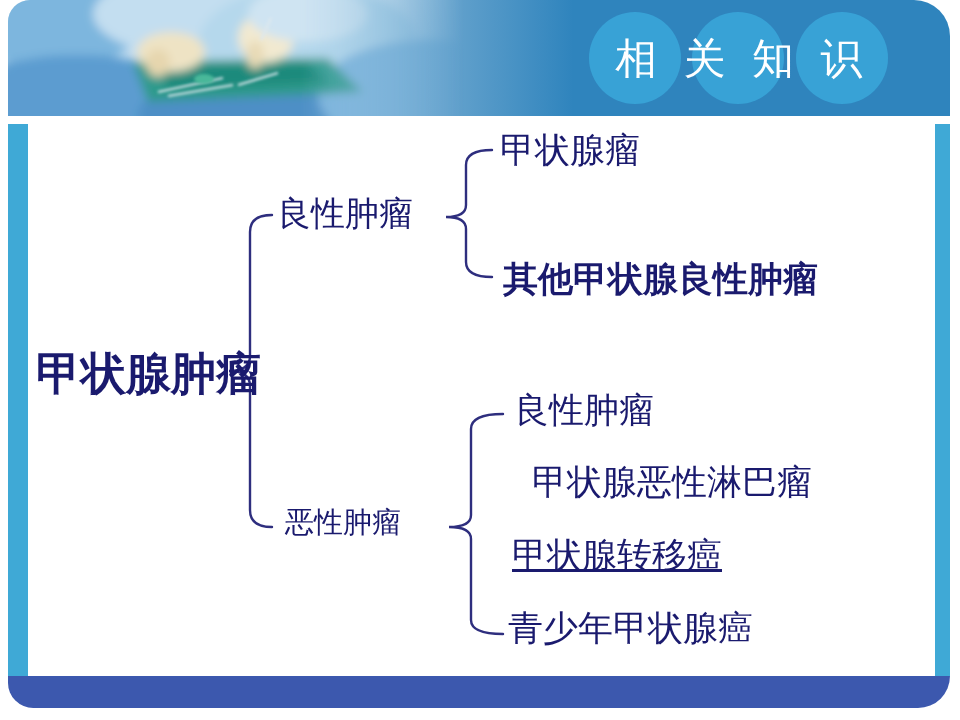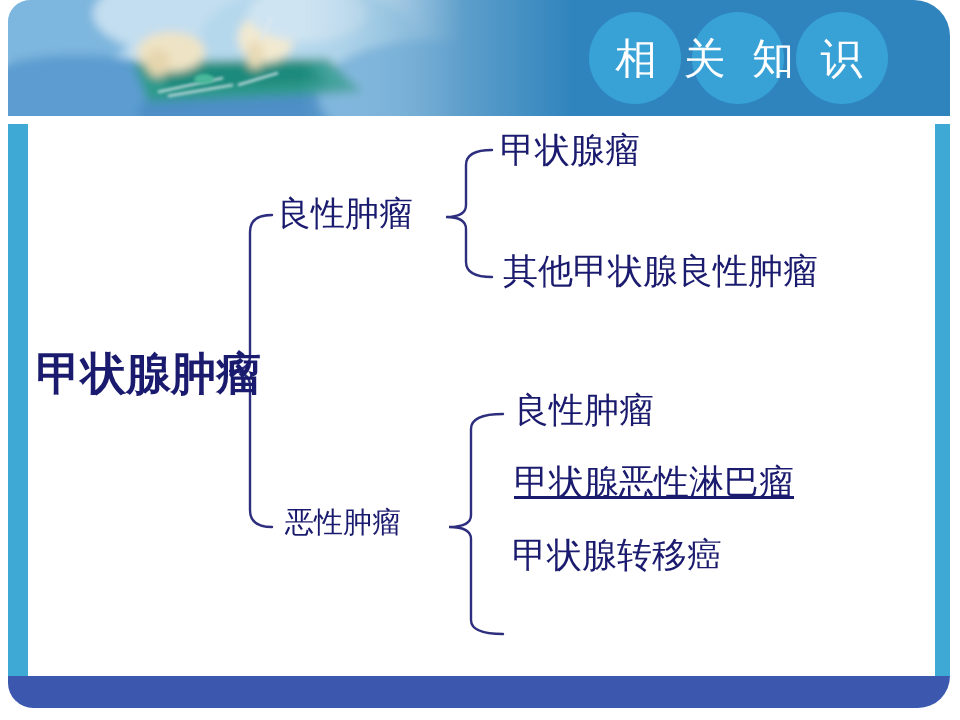--- a/index.html
+++ b/index.html
@@ -48,24 +48,24 @@
   .braces path{fill:none;stroke:var(--brace-navy,#2e2e7e);stroke-width:2.4px;stroke-linecap:round;}
   .node{
     position:absolute;color:var(--text-navy,#1a1a6e);
     white-space:nowrap;line-height:1;
   }
   .node.root {left:36px; top:352px;font-size:45px;font-weight:bold;}
   .node.g1   {left:277px;top:197px;font-size:34px;}
   .node.g2   {left:285px;top:508px;font-size:29px;}
   .node.leaf {font-size:35px;}
   .node.l11  {left:500px;top:133px;}
-  .node.l12  {left:503px;top:254px;}
+  .node.l12  {left:503px;top:262px;font-weight:bold;}
   .node.l21  {left:514px;top:393px;}
-  .node.l22  {left:514px;top:465px;text-decoration:underline;}
-  .node.l23  {left:512px;top:538px;}
+  .node.l22  {left:532px;top:465px;}
+  .node.l23  {left:512px;top:538px;text-decoration:underline;}
   .node.l24  {left:508px;top:611px;}
 </style>
 </head>
 <body>
 
 <div class="slide">
 
   <div class="banner">
     <svg class="photo" viewBox="0 0 470 116" preserveAspectRatio="none">
       <defs>
@@ -124,15 +124,16 @@
     <div class="node root">甲状腺肿瘤</div>
 
     <div class="node g1">良性肿瘤</div>
     <div class="node leaf l11">甲状腺瘤</div>
     <div class="node leaf l12">其他甲状腺良性肿瘤</div>
 
     <div class="node g2">恶性肿瘤</div>
     <div class="node leaf l21">良性肿瘤</div>
     <div class="node leaf l22">甲状腺恶性淋巴瘤</div>
     <div class="node leaf l23">甲状腺转移癌</div>
+    <div class="node leaf l24">青少年甲状腺癌</div>
   </div>
 
 </div>
 
 </body></html>

